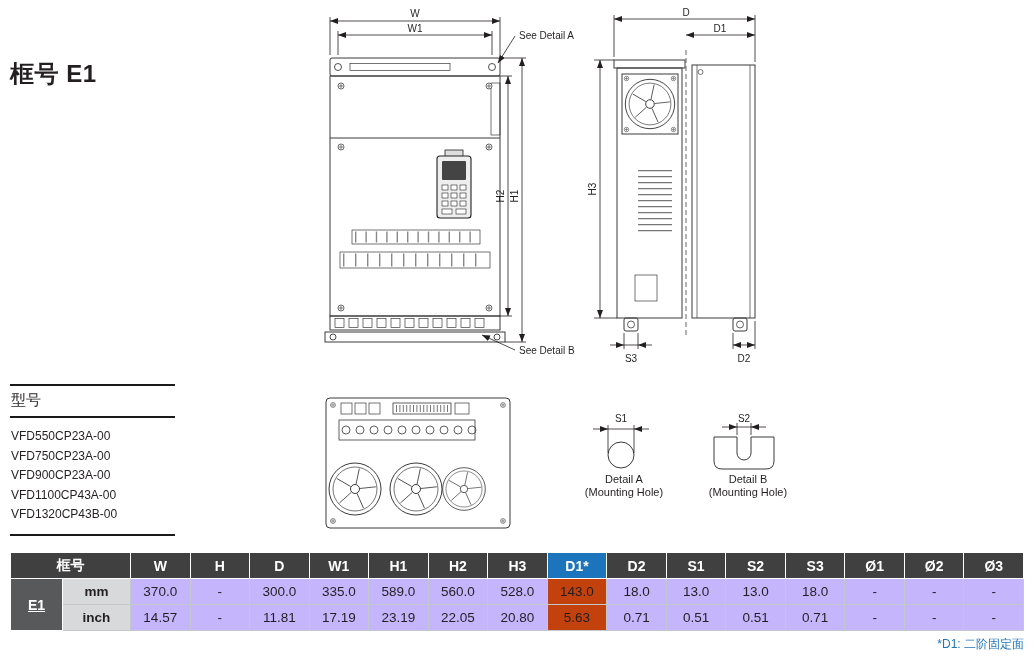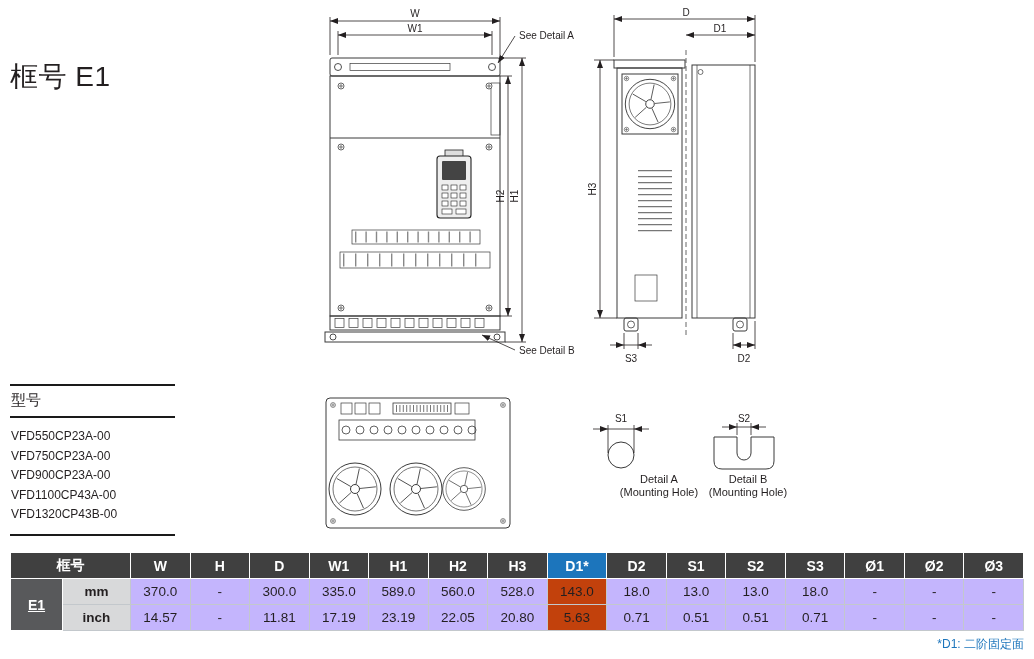--- a/index.html
+++ b/index.html
@@ -1,19 +1,19 @@
 <!DOCTYPE html>
 <html><head>
 <meta charset="utf-8">
 <style>
   html,body{margin:0;padding:0;background:#fff;}
   body{font-family:"Liberation Sans",sans-serif;color:#231F20;}
   .page{position:relative;width:1034px;height:659px;background:#fff;overflow:hidden;}
   .abs{position:absolute;}
-  .page-title{font-size:28px;font-weight:normal;letter-spacing:0.5px;}
+  .page-title{font-size:24px;font-weight:bold;letter-spacing:0.5px;}
   .rule{height:0;border-top:2px solid #1a1a1a;}
   .models-heading{font-size:15px;padding:5px 0 6px 1px;}
   .models-list{list-style:none;margin:0;padding:9px 0 9px 1px;}
   .models-list li{font-size:12px;line-height:19.5px;}
   svg text{font-family:"Liberation Sans",sans-serif;font-size:10px;fill:#231F20;}
   .outline{stroke:#3a3a3a;fill:none;stroke-width:1;}
   .dim{stroke:#231F20;fill:none;stroke-width:0.8;}
   .detail-label{font-size:11px;line-height:13px;text-align:center;}
   .dim-table{border-collapse:collapse;table-layout:fixed;width:1014px;}
   .dim-table th,.dim-table td{height:25px;text-align:center;vertical-align:middle;padding:0;overflow:hidden;}
@@ -242,21 +242,21 @@
     <circle cx="38" cy="42" r="13" class="outline"></circle>
     <g class="dim">
       <line x1="25" y1="40" x2="25" y2="12"></line>
         <line x1="51" y1="40" x2="51" y2="12"></line>
       <line x1="25" y1="16" x2="51" y2="16"></line>
       <line x1="10" y1="16" x2="25" y2="16" marker-end="url(#ar)"></line>
       <line x1="66" y1="16" x2="51" y2="16" marker-end="url(#ar)"></line>
     </g>
     <text x="38" y="9" text-anchor="middle">S1</text>
   </svg>
-  <div class="abs detail-label" style="left:614px;top:473px;width:90px">
+  <div class="abs detail-label" style="left:579px;top:473px;width:90px">
     <div>Detail A</div>
     <div>(Mounting Hole)</div>
   </div>
 
   <svg class="abs" style="left:700px;top:413px" width="95" height="58" viewBox="0 0 95 58">
     <path d="M14,24 L37,24 L37,40 A7,7 0 0 0 51,40 L51,24 L74,24 L74,48 Q74,56 66,56 L22,56 Q14,56 14,48 Z" class="outline"></path>
     <g class="dim">
       <line x1="37" y1="22" x2="37" y2="10"></line>
         <line x1="51" y1="22" x2="51" y2="10"></line>
       <line x1="37" y1="14" x2="51" y2="14"></line>

